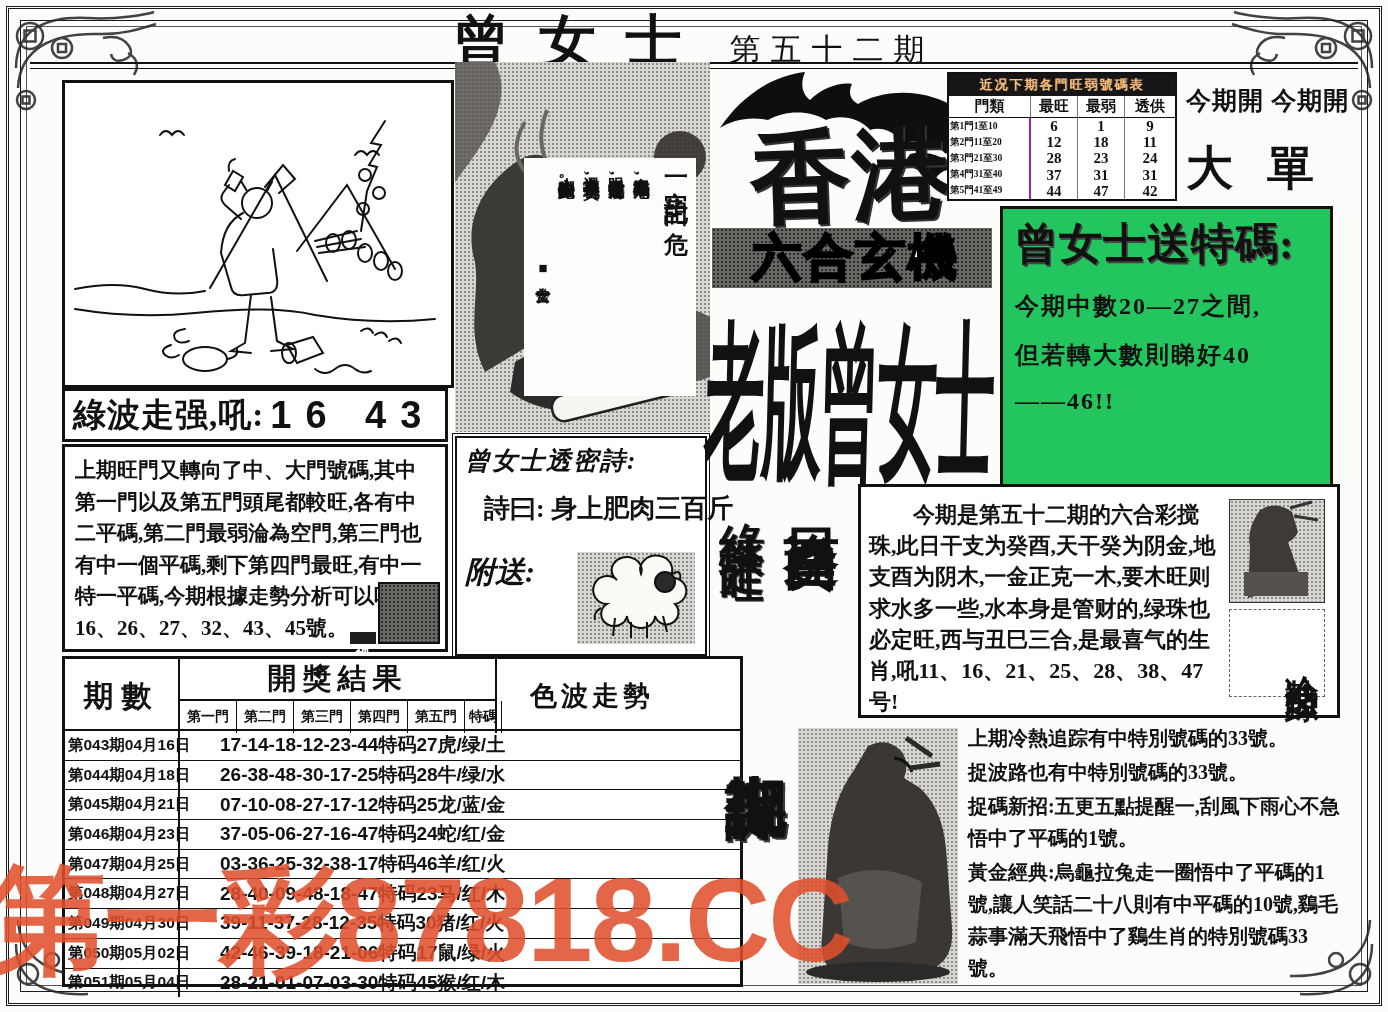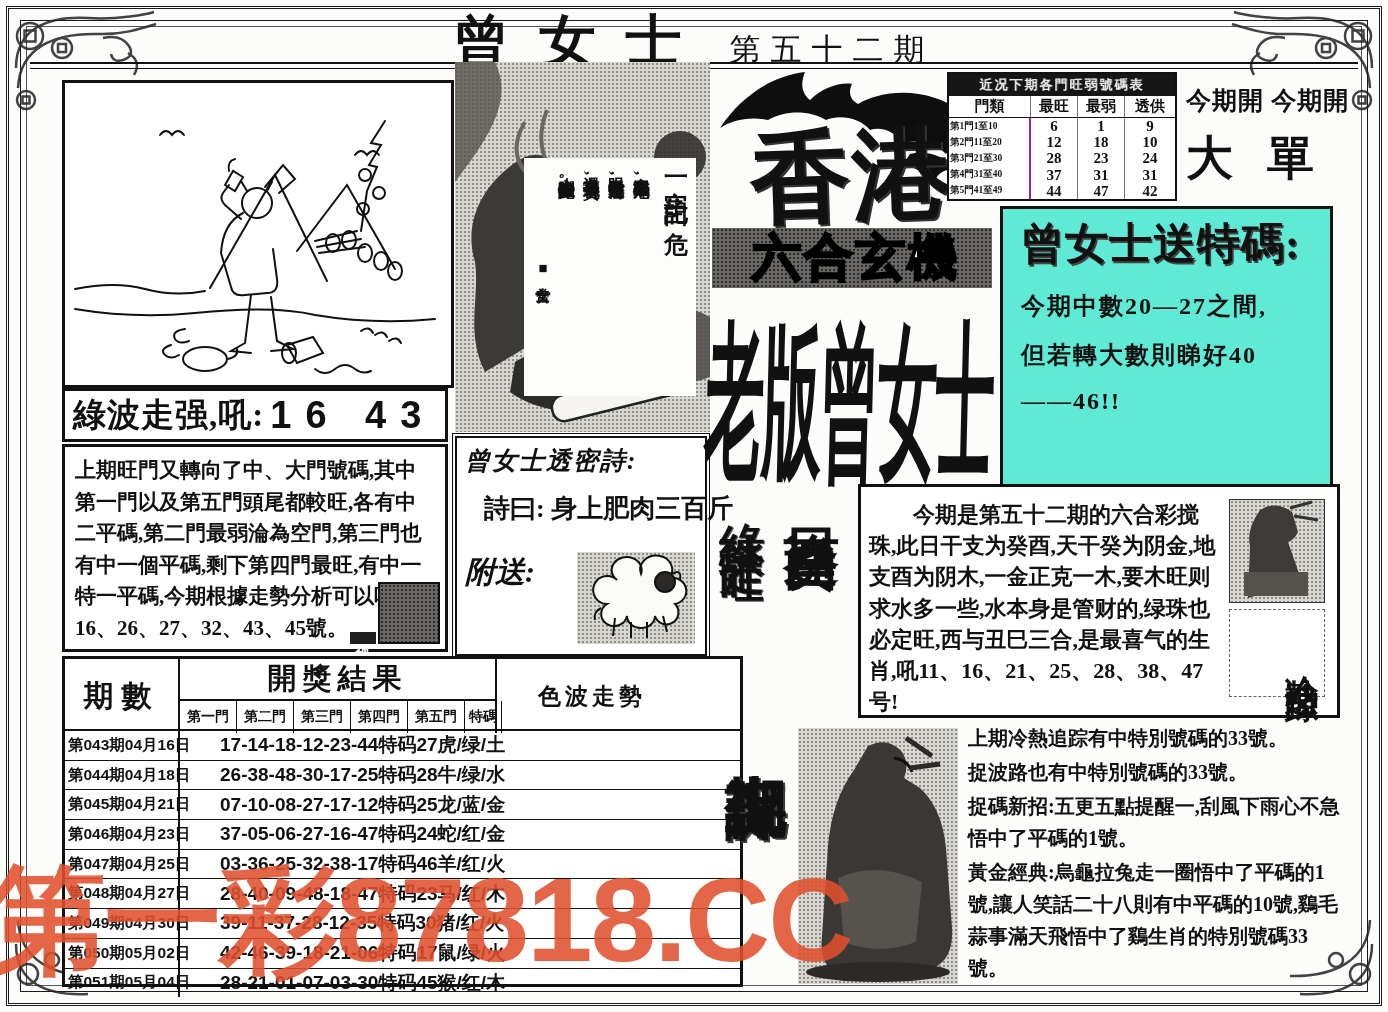--- a/index.html
+++ b/index.html
@@ -33,21 +33,21 @@
   .stamp{width:58px;height:58px;border:2px solid #111;margin-left:2px;}
   
   .rtable{position:absolute;left:62px;top:656px;width:681px;height:331px;border:3px solid #111;box-sizing:border-box;background:#fff;}
   .rhead{display:grid;grid-template-columns:115px 317px 190px;height:70px;border-bottom:2px solid #111;}
   .rh-issue{display:flex;align-items:center;justify-content:center;font-size:30px;font-weight:900;letter-spacing:8px;border-right:2px solid #111;}
   .rh-mid{border-right:2px solid #111;display:flex;flex-direction:column;}
   .rh-res{flex:1;display:flex;align-items:center;justify-content:space-around;font-size:29px;font-weight:900;letter-spacing:6px;border-bottom:2px solid #111;}
   .rh-sub{height:32px;display:grid;grid-template-columns:57px 57px 57px 57px 57px 37px 1fr;}
   .rh-sub div{display:flex;align-items:center;justify-content:center;font-size:14px;font-weight:700;border-right:1.5px solid #111;white-space:nowrap;overflow:hidden;}
   .rh-sub div:last-child{border-right:none;font-size:11px;}
-  .rh-wave{display:flex;align-items:center;justify-content:center;font-size:23px;font-weight:900;letter-spacing:4px;}
+  .rh-wave{display:flex;align-items:center;justify-content:center;font-size:27px;font-weight:900;letter-spacing:4px;}
   .rrow{display:grid;grid-template-columns:115px 1fr;height:28.7px;border-bottom:1.5px solid #111;}
   .rrow:last-child{border-bottom:none;}
   .rdate{display:flex;align-items:center;padding-left:3px;font-size:15.5px;font-weight:700;font-family:"Liberation Sans","DejaVu Sans",sans-serif;border-right:2px solid #111;white-space:nowrap;}
   .rres{display:flex;align-items:center;padding-left:40px;font-size:19px;font-weight:700;font-family:"Liberation Sans","DejaVu Sans",sans-serif;white-space:nowrap;}
   
   .smoker{position:absolute;left:455px;top:62px;width:255px;height:370px;}
   .wordpoem{position:absolute;right:14px;top:96px;width:172px;height:238px;background:#fdfdfb;writing-mode:vertical-rl;padding:6px 4px;box-sizing:border-box;}
   .wp-title{font-size:24px;font-weight:900;letter-spacing:8px;margin-left:8px;}
   .wp-line{font-size:16.5px;font-weight:700;letter-spacing:1px;margin-left:3px;}
   .wp-sig{font-size:15px;font-weight:700;padding-top:96px;}
@@ -58,32 +58,32 @@
   .sp-bonus{font-size:30px;font-weight:700;font-style:italic;margin-top:26px;display:inline-block;}
   .sheep-box{position:absolute;right:10px;bottom:10px;width:118px;height:92px;}
   
   .logo{position:absolute;left:710px;top:62px;width:284px;height:420px;}
   .logo-hk{position:absolute;left:0;right:0;top:48px;text-align:center;font-size:100px;font-weight:900;letter-spacing:2px;transform:rotate(-2deg);text-shadow:2px 2px 0 #333;}
   .logo-band{position:absolute;left:2px;right:2px;top:166px;height:60px;display:flex;align-items:center;justify-content:center;padding-left:8px;}
   .logo-band span{font-size:49px;font-weight:900;color:#fff;letter-spacing:3px;-webkit-text-stroke:2.5px #000;text-shadow:0 0 2px #000;white-space:nowrap;}
   .logo-name{position:absolute;left:50%;top:230px;transform:translateX(-50%) scale(0.395,1.12) skewX(-4deg);transform-origin:center top;font-size:150px;font-weight:900;white-space:nowrap;letter-spacing:-4px;}
   
   .stats{position:absolute;left:947px;top:72px;width:230px;border:2px solid #111;background:#fff;box-sizing:border-box;}
-  .stats-title{background:#161616;color:#e5e5e5;font-size:13px;font-weight:700;text-align:center;letter-spacing:2px;padding:2px 0;white-space:nowrap;overflow:hidden;text-shadow:1px 0 0 #555;}
+  .stats-title{background:#161616;color:#fdba74;font-size:13px;font-weight:700;text-align:center;letter-spacing:2px;padding:2px 0;white-space:nowrap;overflow:hidden;text-shadow:1px 0 0 #555;}
   .stats-grid{display:grid;grid-template-columns:82px 47px 47px 1fr;}
   .stats-grid .hc{font-size:15px;font-weight:900;text-align:center;border-bottom:1.5px solid #111;border-right:1px solid #777;padding:1px 0;}
   .stats-grid .lc{font-size:9.5px;font-weight:700;white-space:nowrap;overflow:hidden;border-right:2px solid #a21caf;display:flex;align-items:center;padding-left:1px;height:16.2px;}
   .stats-grid .nc{font-size:15px;font-weight:700;text-align:center;border-right:1px solid #777;font-family:"Liberation Serif",serif;height:16.2px;}
   .stats-grid .noR{border-right:none;}
   
   .today{position:absolute;left:1186px;top:84px;width:150px;}
   .today .l1{font-size:25px;font-weight:900;white-space:nowrap;letter-spacing:1px;}
-  .today .l2{font-size:47px;font-weight:900;letter-spacing:34px;margin-top:10px;white-space:nowrap;}
-  
-  .special{position:absolute;left:1000px;top:206px;width:333px;height:292px;border:3px solid #111;box-sizing:border-box;background:#5eead4;padding:6px 18px;}
+  .today .l2{font-size:47px;font-weight:900;letter-spacing:34px;margin-top:20px;white-space:nowrap;}
+  
+  .special{position:absolute;left:1000px;top:206px;width:333px;height:292px;border:3px solid #111;box-sizing:border-box;background:#22c55e;padding:6px 12px;}
   .spc-title{font-size:43px;font-weight:900;letter-spacing:1px;white-space:nowrap;text-shadow:1.5px 1.5px 0 #444;}
   .spc-line{font-size:24px;font-weight:900;margin-top:17px;letter-spacing:2px;white-space:nowrap;}
   
   .pearl{position:absolute;left:712px;top:484px;width:628px;height:234px;}
   .pearl .v1{position:absolute;left:0;top:2px;height:230px;writing-mode:vertical-rl;font-size:45px;font-weight:900;letter-spacing:14px;text-shadow:1px 1px 0 #555;}
   .pearl .v2{position:absolute;left:62px;top:0;height:234px;writing-mode:vertical-rl;font-size:56px;font-weight:900;letter-spacing:4px;}
   .pearl-box{position:absolute;left:146px;top:0;right:0;bottom:0;border:3px solid #111;box-sizing:border-box;padding:12px 8px;font-size:22px;font-weight:700;line-height:1.42;background:#fff;}
   .pearl-box .ind{display:inline-block;width:2em;}
   .side-col{float:right;width:100px;margin:0 0 2px 8px;}
   .portrait{width:96px;height:104px;border:1.5px solid #333;box-sizing:border-box;}
@@ -324,21 +324,21 @@
       <div class="hc noR">透供</div>
 
       <div class="lc">第1門1至10</div>
       <div class="nc">6</div>
       <div class="nc">1</div>
       <div class="nc noR">9</div>
 
       <div class="lc">第2門11至20</div>
       <div class="nc">12</div>
       <div class="nc">18</div>
-      <div class="nc noR">10</div>
+      <div class="nc noR">11</div>
 
       <div class="lc">第3門21至30</div>
       <div class="nc">28</div>
       <div class="nc">23</div>
       <div class="nc noR">24</div>
 
       <div class="lc">第4門31至40</div>
       <div class="nc">37</div>
       <div class="nc">31</div>
       <div class="nc noR">31</div>

